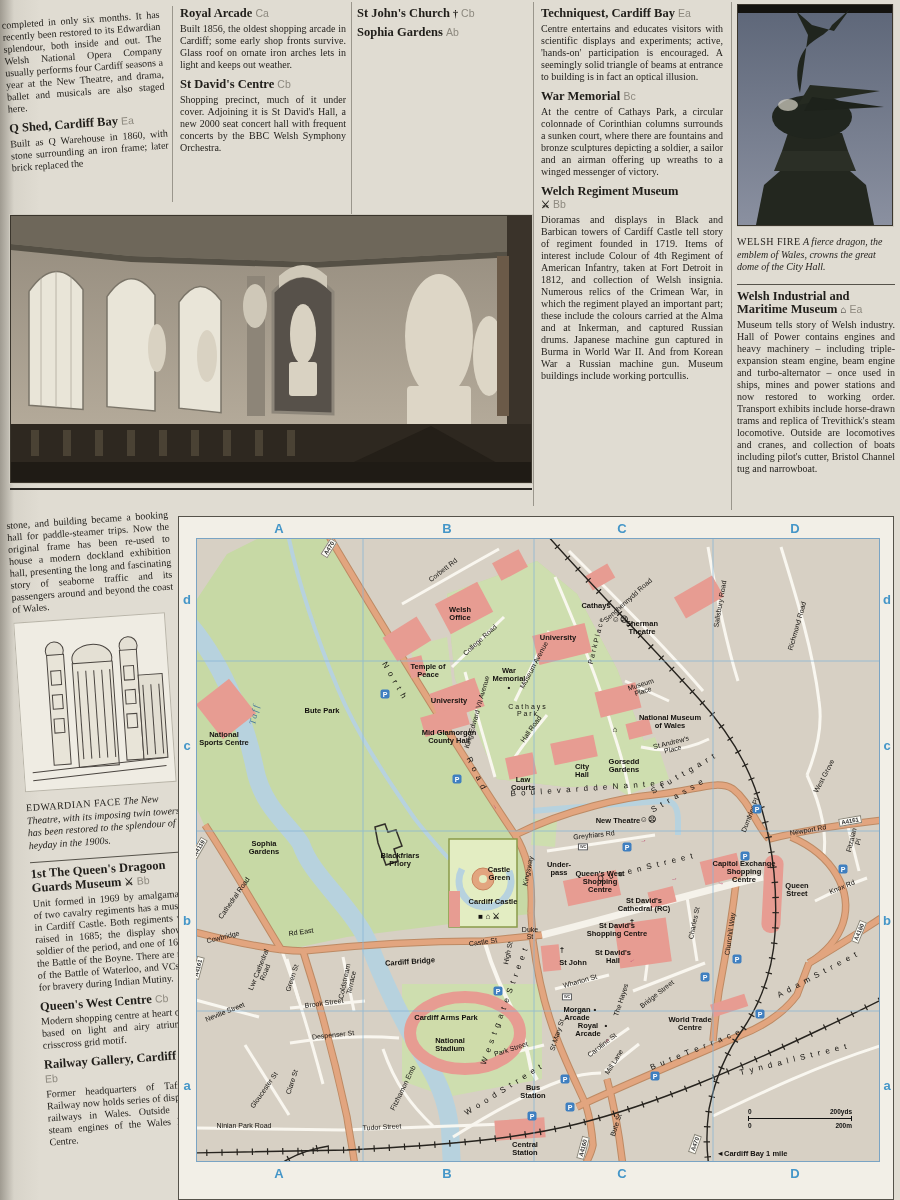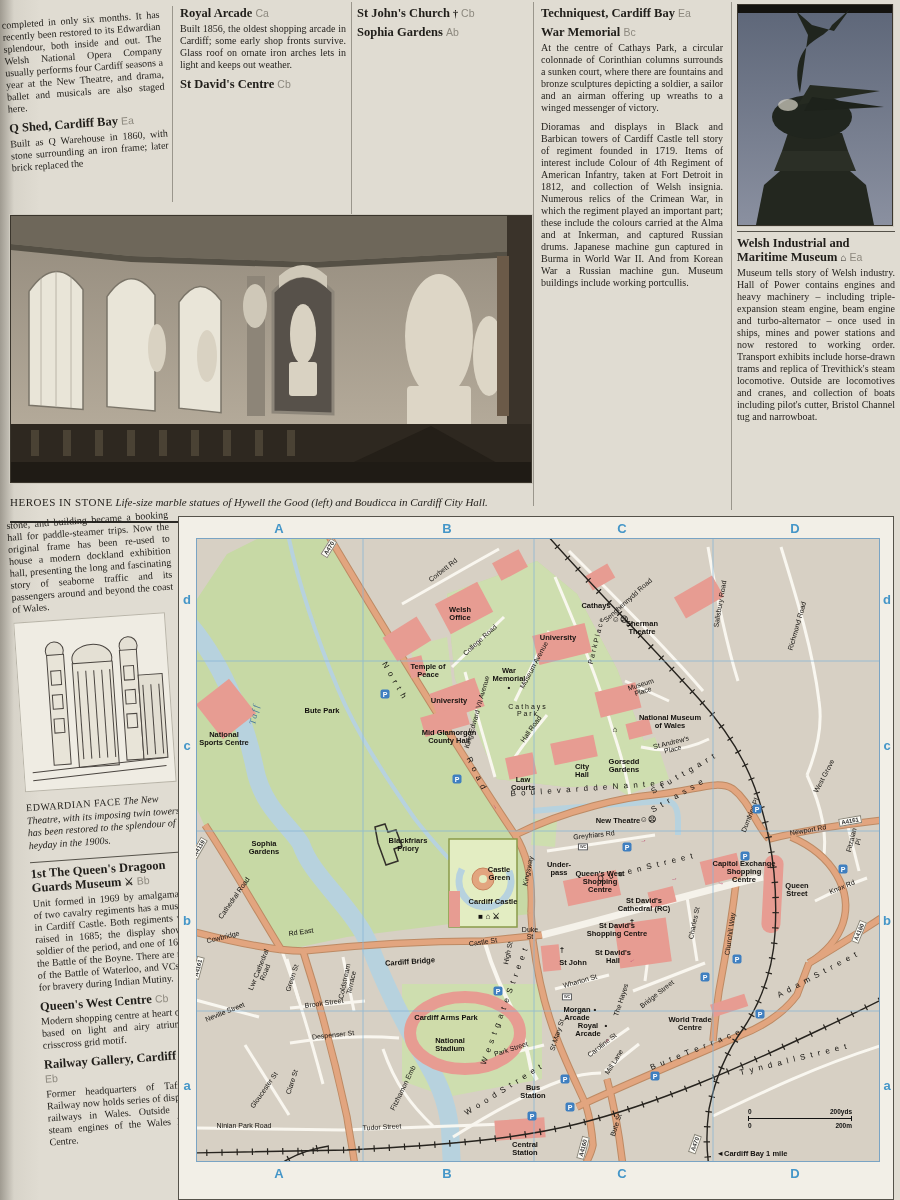--- a/index.html
+++ b/index.html
@@ -54,31 +54,34 @@
   <div class="col" style="left:8px;top:14px;width:158px;height:192px;transform:rotate(-4deg)">
     <p class="body">completed in only six months. It has recently been restored to its Edwardian splendour, both inside and out. The Welsh National Opera Company usually performs four Cardiff seasons a year at the New Theatre, and drama, ballet and musicals are also staged here.</p>
     <h3><span>Q Shed, Cardiff Bay</span> <span class="ref">Ea</span></h3>
     <p class="body">Built as Q Warehouse in 1860, with stone surrounding an iron frame; later brick replaced the</p>
   </div>
 
   <div class="col" style="left:180px;top:2px;width:166px;height:212px">
     <h3><span>Royal Arcade</span> <span class="ref">Ca</span></h3>
     <p class="body">Built 1856, the oldest shopping arcade in Cardiff; some early shop fronts survive. Glass roof on ornate iron arches lets in light and keeps out weather.</p>
     <h3><span>St David's Centre</span> <span class="ref">Cb</span></h3>
+    <p class="body">Shopping precinct, much of it under cover. Adjoining it is St David's Hall, a new 2000 seat concert hall with frequent concerts by the BBC Welsh Symphony Orchestra.</p>
   </div>
 
   <div class="col" style="left:357px;top:2px;width:170px;height:212px">
     <h3><span>St John's Church</span> <span class="hicon">†</span> <span class="ref">Cb</span></h3>
     <h3><span>Sophia Gardens</span> <span class="ref">Ab</span></h3>
   </div>
 
   <div class="col" style="left:541px;top:2px;width:182px;height:512px">
     <h3><span>Techniquest, Cardiff Bay</span> <span class="ref">Ea</span></h3>
+    <p class="body">Centre entertains and educates visitors with scientific displays and experiments; active, 'hands-on' participation is encouraged. A seemingly solid triangle of beams at entrance to building is in fact an optical illusion.</p>
     <h3><span>War Memorial</span> <span class="ref">Bc</span></h3>
     <p class="body">At the centre of Cathays Park, a circular colonnade of Corinthian columns surrounds a sunken court, where there are fountains and bronze sculptures depicting a soldier, a sailor and an airman offering up wreaths to a winged messenger of victory.</p>
+    <h3><span>Welch Regiment Museum</span><br><span class="hicon">⚔</span> <span class="ref">Bb</span></h3>
     <p class="body">Dioramas and displays in Black and Barbican towers of Cardiff Castle tell story of regiment founded in 1719. Items of interest include Colour of 4th Regiment of American Infantry, taken at Fort Detroit in 1812, and collection of Welsh insignia. Numerous relics of the Crimean War, in which the regiment played an important part; these include the colours carried at the Alma and at Inkerman, and captured Russian drums. Japanese machine gun captured in Burma in World War II. And from Korean War a Russian machine gun. Museum buildings include working portcullis.</p>
   </div>
 
   <div class="col" style="left:737px;top:4px;width:158px;height:510px">
     <div class="photo" style="position:relative;width:154px;height:220px;margin-bottom:4px">
       <svg width="154" height="220" viewBox="0 0 154 220">
         <defs>
             <linearGradient id="sky" x1="0" y1="0" x2="0" y2="1">
           <stop offset="0" stop-color="#5d6678"></stop>
               <stop offset="1" stop-color="#8a90a0"></stop>
@@ -89,20 +92,21 @@
         <polygon points="18,220 136,220 128,180 112,166 42,166 26,180" fill="#23271f"></polygon>
         <polygon points="36,166 118,166 110,146 44,146" fill="#2b2f26"></polygon>
         <polygon points="44,146 110,146 104,128 50,128" fill="#23271f"></polygon>
         <ellipse cx="74" cy="112" rx="40" ry="22" fill="#20251e"></ellipse>
         <polygon points="60,100 142,86 72,80" fill="#252a21"></polygon>
         <polygon points="66,106 146,102 74,92" fill="#1d221b"></polygon>
         <path d="M62,88 C55,62 63,46 73,38 C82,31 90,28 94,20 L112,4 L96,26 L74,20 L58,6 L70,30 Z" fill="#20251e"></path>
         <ellipse cx="50" cy="100" rx="10" ry="6" fill="#d8d4c8" opacity=".7"></ellipse>
       </svg>
     </div>
+    <p class="cap"><span class="lead">WELSH FIRE</span> <span>A fierce dragon, the emblem of Wales, crowns the great dome of the City Hall.</span></p>
     <div class="thinrule"></div>
     <h3><span>Welsh Industrial and Maritime Museum</span> <span class="hicon">⌂</span> <span class="ref">Ea</span></h3>
     <p class="body">Museum tells story of Welsh industry. Hall of Power contains engines and heavy machinery – including triple-expansion steam engine, beam engine and turbo-alternator – once used in ships, mines and power stations and now restored to working order. Transport exhibits include horse-drawn trams and replica of Trevithick's steam locomotive. Outside are locomotives and cranes, and collection of boats including pilot's cutter, Bristol Channel tug and narrowboat.</p>
   </div>
 
   <div class="photo" style="left:10px;top:215px;width:520px;height:266px">
     <svg width="520" height="266" viewBox="0 0 520 266">
       <defs>
           <linearGradient id="wall" x1="0" y1="0" x2="0" y2="1">
         <stop offset="0" stop-color="#948b7d"></stop>
@@ -149,21 +153,20 @@
           <rect x="180" y="214" width="8" height="26"></rect>
         <rect x="212" y="214" width="8" height="26"></rect>
           <rect x="244" y="214" width="8" height="26"></rect>
           <rect x="276" y="214" width="8" height="26"></rect>
       </g>
       <polygon points="300,266 420,210 520,266" fill="#241f18"></polygon>
       <rect x="0" y="246" width="520" height="20" fill="#1f1b15"></rect>
     </svg>
   </div>
   <div class="col" style="left:10px;top:485px;width:522px">
-    <p class="cap" style="font-size:11px"><span class="lead">HEROES IN STONE</span> <span>Life-size marble statues of Hywell the Good (left) and Boudicca in Cardiff City Hall.</span></p>
     <div class="rule" style="margin-top:3px"></div>
   </div>
 
   <div class="col" style="left:6px;top:520px;width:162px;height:680px;transform:rotate(-4deg);transform-origin:top left">
     <p class="body">stone, and building became a booking hall for paddle-steamer trips. Now the original frame has been re-used to house a modern dockland exhibition hall, presenting the long and fascinating story of seaborne traffic and its passengers around and beyond the coast of Wales.</p>
     <div style="width:150px;height:168px;background:#efece3;border:1px solid #b8b4a8;margin:4px 0">
       <svg width="150" height="168" viewBox="0 0 150 168">
         <g stroke="#4a4540" fill="none" stroke-width="1">
           <ellipse cx="75" cy="40" rx="20" ry="14" fill="#e4e0d4"></ellipse>
           <rect x="55" y="44" width="40" height="104" fill="#e8e4d8"></rect>
@@ -476,21 +479,21 @@
         <div class="ml ml-s" style="left: 96px; top: 440px; transform: translate(-50%, -50%) rotate(-72deg);">Green St</div>
         <div class="ml ml-s" style="left: 152px; top: 444px; transform: translate(-50%, -50%) rotate(-78deg);">Coldstream
 Terrace</div>
         <div class="ml ml-s" style="left: 66px; top: 433px; transform: translate(-50%, -50%) rotate(-68deg);">Lwr Cathedral
 Road</div>
         <div class="ml ml-s" style="left: 38px; top: 360px; transform: translate(-50%, -50%) rotate(-55deg);">Cathedral Road</div>
         <div class="ml ml-s" style="left: 27px; top: 399px; transform: translate(-50%, -50%) rotate(-14deg);">Cowbridge</div>
         <div class="ml ml-s" style="left: 105px; top: 394px; transform: translate(-50%, -50%) rotate(-8deg);">Rd East</div>
         <div class="ml ml-b" style="left: 68px; top: 310px; transform: translate(-50%, -50%);">Sophia
 Gardens</div>
-        <div class="ml ml-b" style="left: 204px; top: 307px; transform: translate(-50%, -50%); margin-left: 8px;">Blackfriars
+        <div class="ml ml-b" style="left: 204px; top: 322px; transform: translate(-50%, -50%);">Blackfriars
 Priory</div>
         <div class="ml ml-b" style="left: 303px; top: 336px; transform: translate(-50%, -50%); text-align: right;">Castle
 Green</div>
         <div class="ml ml-b" style="left: 297px; top: 364px; transform: translate(-50%, -50%);">Cardiff Castle</div>
         <div class="ml ml-i" style="left: 293px; top: 379px; transform: translate(-50%, -50%);">■ ⌂ ⚔</div>
         <div class="ml ml-s" style="left: 332px; top: 333px; transform: translate(-50%, -50%) rotate(-78deg);">Kingsway</div>
         <div class="ml ml-b" style="left: 494px; top: 486px; transform: translate(-50%, -50%);">World Trade
 Centre</div>
         <div class="ml ml-sp" style="left: 500px; top: 512px; transform: translate(-50%, -50%) rotate(-22deg);">B u t e   T e r r a c e</div>
         <div class="ml ml-sp" style="left: 598px; top: 522px; transform: translate(-50%, -50%) rotate(-14deg);">T y n d a l l   S t r e e t</div>

